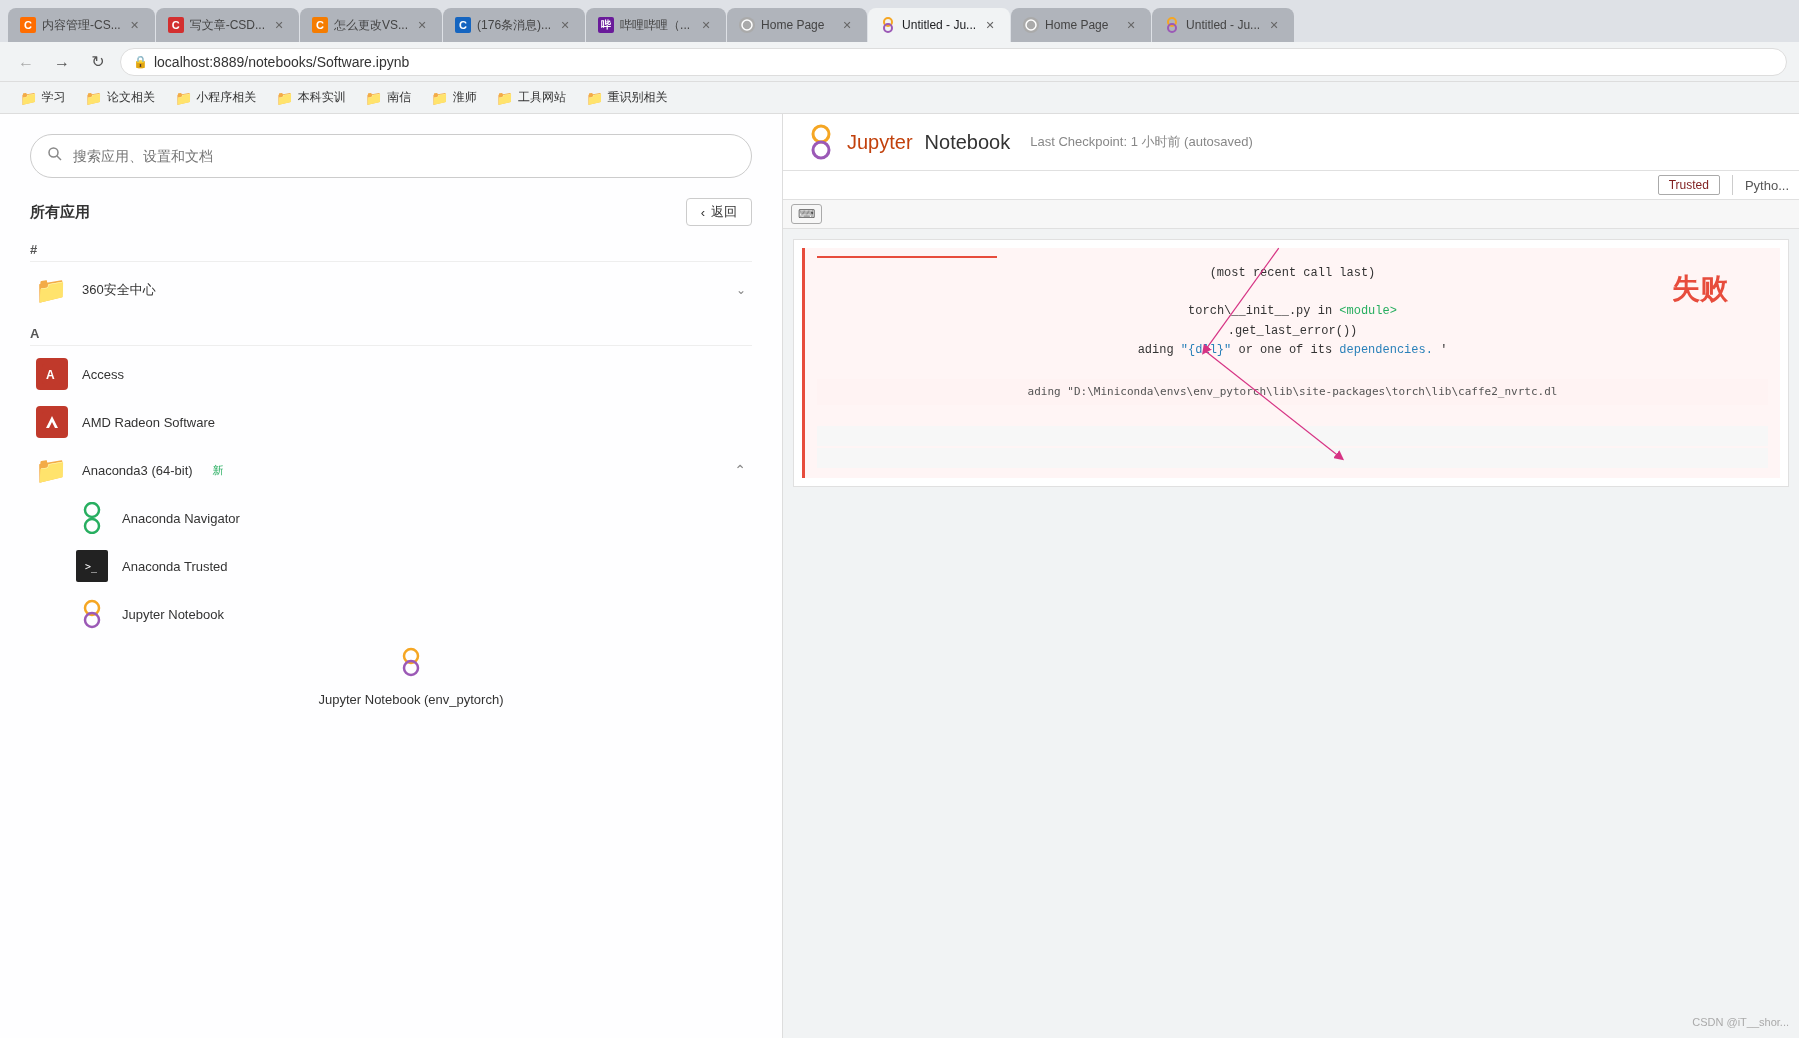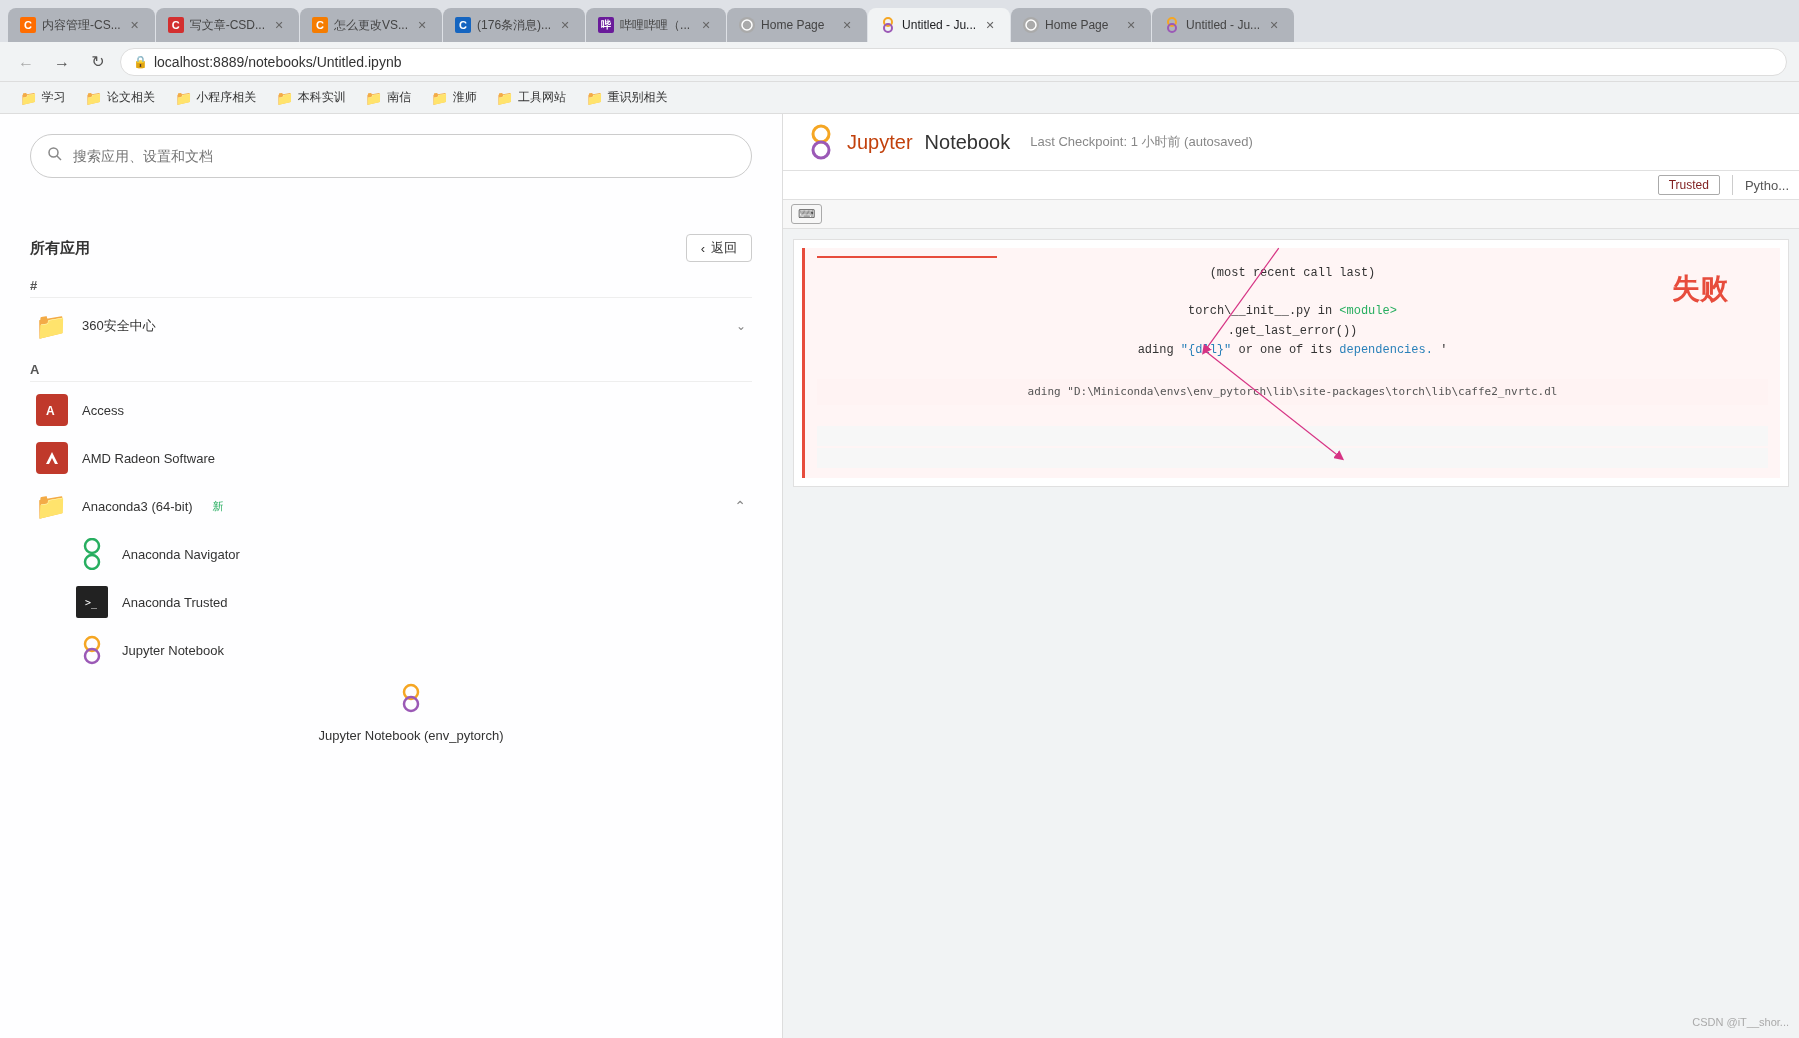--- a/index.html
+++ b/index.html
@@ -25,21 +25,21 @@
 
     
     .bookmarks-bar { display: flex; align-items: center; height: 32px; padding: 0 12px; background: #f1f3f4; border-bottom: 1px solid #ddd; gap: 4px; }
     .bookmark-item { display: flex; align-items: center; gap: 4px; padding: 2px 8px; border-radius: 4px; cursor: pointer; font-size: 12px; color: #333; }
     .bookmark-folder-icon { color: #f5a623; font-size: 14px; }
 
     
     .main-area { display: flex; width: 100%; height: calc(1038px - 42px - 40px - 32px); }
 
     
-    .start-menu-panel { width: 783px; background: rgba(255,255,255,0.97); border-right: 1px solid #ddd; display: flex; flex-direction: column; gap: 36px; }
+    .start-menu-panel { width: 783px; background: rgba(255,255,255,0.97); border-right: 1px solid #ddd; display: flex; flex-direction: column; }
     .search-box-container { padding: 20px 30px; }
     .search-box { display: flex; align-items: center; width: 100%; height: 44px; border: 1px solid #ccc; border-radius: 22px; padding: 0 16px; background: white; gap: 10px; }
     .search-icon-wrap { color: #888; font-size: 16px; }
     .search-input { border: none; outline: none; flex: 1; font-size: 14px; color: #555; background: transparent; }
 
     .apps-section { padding: 0 30px; flex: 1; overflow-y: auto; }
     .section-header { display: flex; justify-content: space-between; align-items: center; margin-bottom: 12px; }
     .section-title { font-size: 15px; font-weight: 600; color: #333; }
     .back-btn { display: flex; align-items: center; gap: 6px; border: 1px solid #ccc; border-radius: 4px; padding: 4px 14px; cursor: pointer; font-size: 13px; color: #333; background: white; }
 
@@ -176,21 +176,21 @@
     </div>
     <div class="tab-bar-space"></div>
   </div>
 
   <div class="toolbar">
     <button class="nav-btn disabled">←</button>
     <button class="nav-btn">→</button>
     <button class="nav-btn">↻</button>
     <div class="address-bar">
       <span class="address-bar-lock">🔒</span>
-      <span>localhost:8889/notebooks/Untitled.ipynb</span>
+      <span>localhost:8889/notebooks/Software.ipynb</span>
     </div>
   </div>
 
   <div class="bookmarks-bar">
     <div class="bookmark-item">
       <span class="bookmark-folder-icon">📁</span>
       <span>学习</span>
     </div>
     <div class="bookmark-item">
       <span class="bookmark-folder-icon">📁</span>

